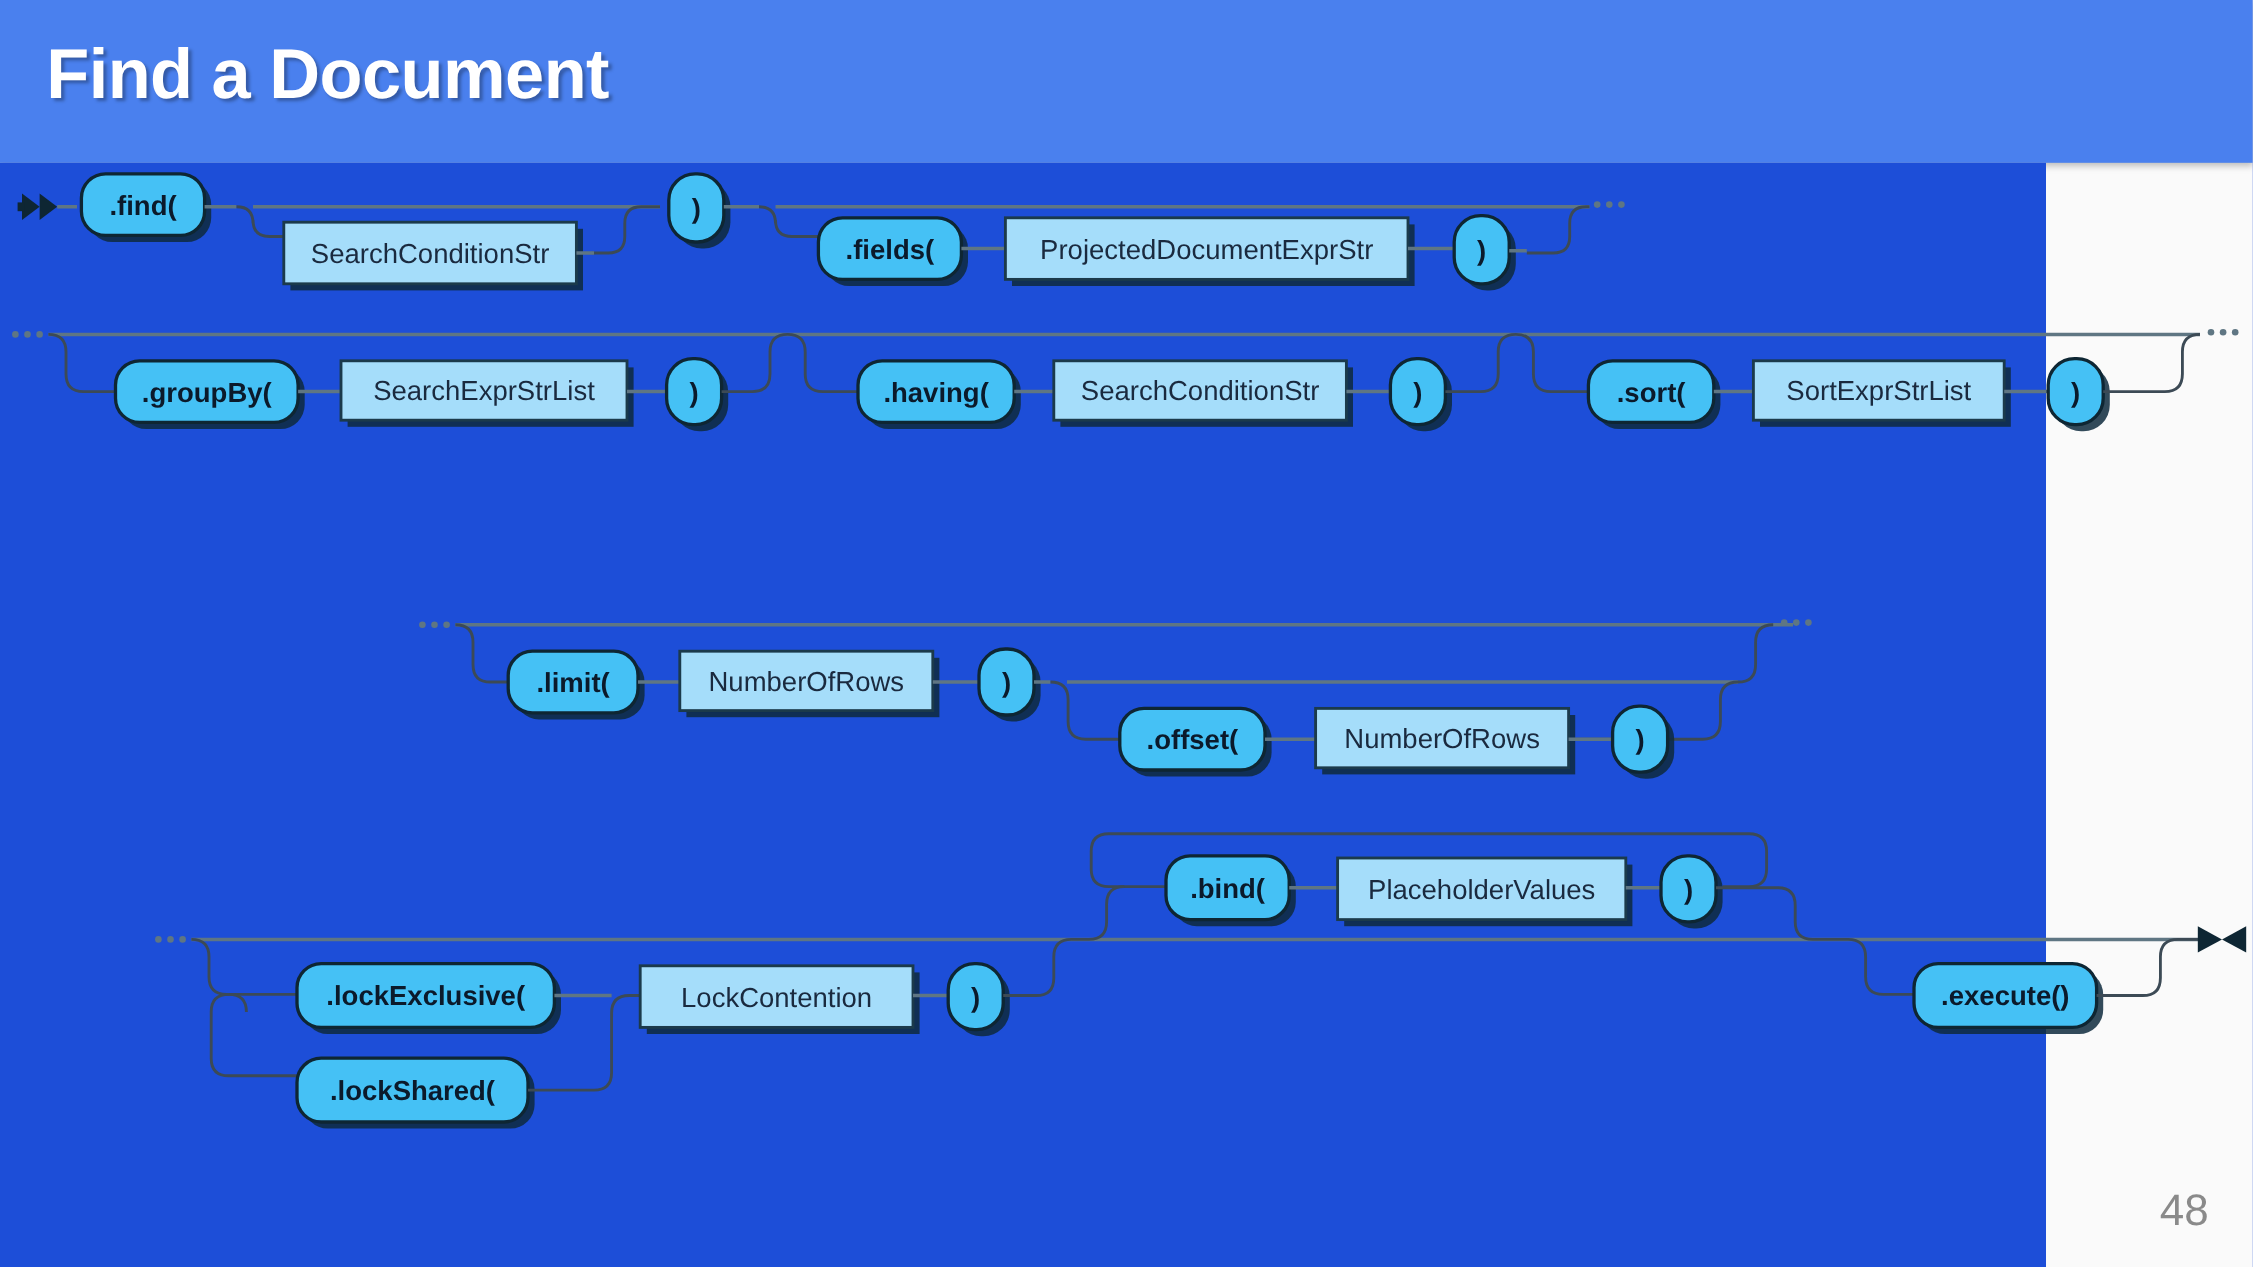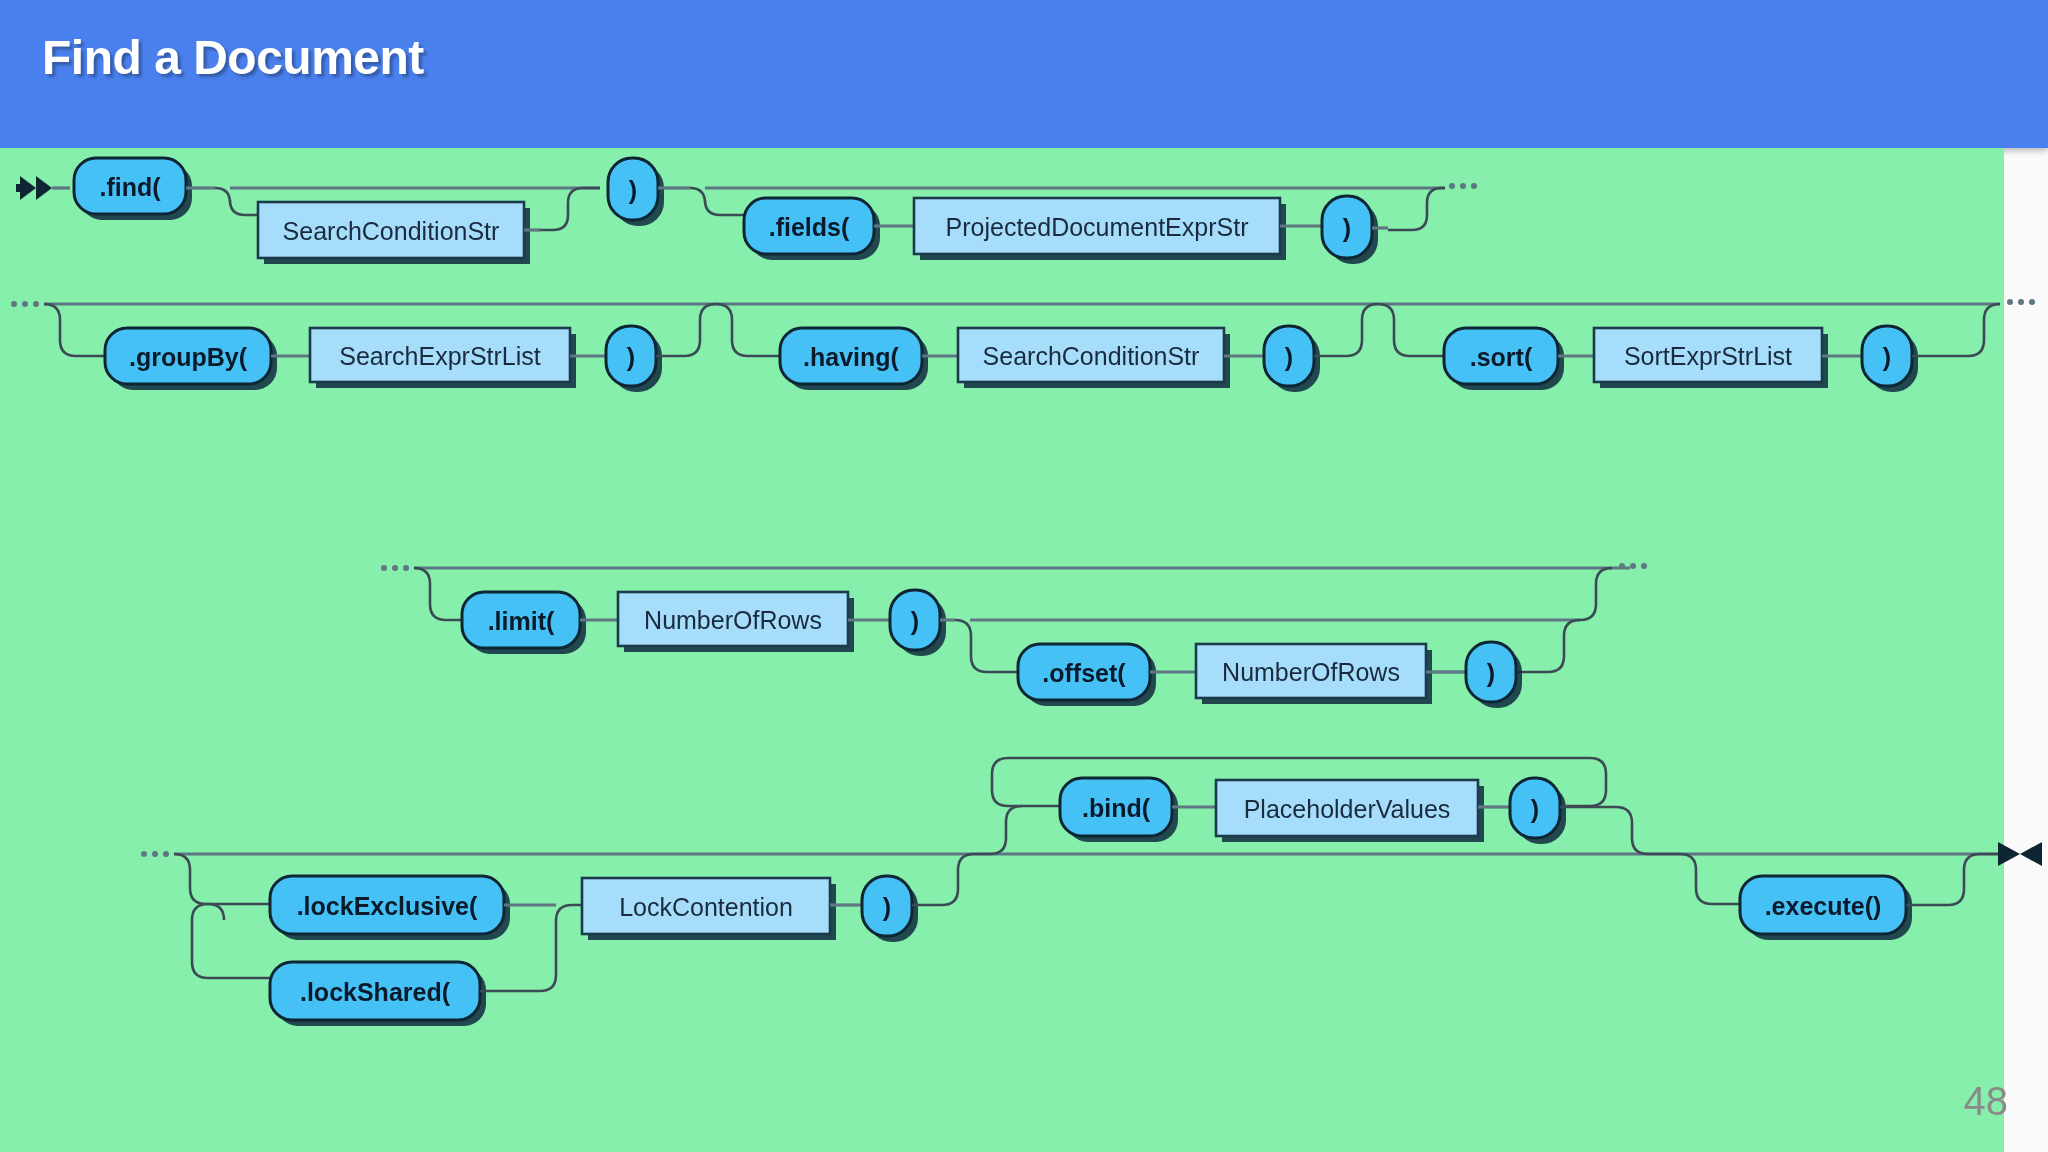--- a/index.html
+++ b/index.html
@@ -11,31 +11,31 @@
     position:relative;
   }
   
   .header{
     position:absolute;left:0;top:0;width:2048px;height:148px;
     background:#4a80ee;
     box-shadow:0 3px 6px rgba(0,0,0,0.25);
   }
   .header-title{
     position:absolute;left:42px;top:30px;
-    font-size:48px;font-weight:bold;
+    font-size:64px;font-weight:bold;
     font-family:"Liberation Sans","DejaVu Sans",sans-serif;
     color:#ffffff;
     letter-spacing:-0.5px;
     text-shadow:3px 3px 3px rgba(0,0,0,0.30);
     white-space:nowrap;
   }
   
   .diagram-wrap{
-    position:absolute;left:0;top:148px;width:2004px;height:1004px;
-    background:#86efac;
+    position:absolute;left:0;top:148px;width:1860px;height:1004px;
+    background:#1d4ed8;
   }
   svg{display:block;}
   .pagenum{
     position:absolute;right:40px;bottom:28px;
     font-size:40px;color:#8a8a8a;
     font-family:"Liberation Sans","DejaVu Sans",sans-serif;
   }
   
   text.term-label{
     font-family:"Liberation Sans","DejaVu Sans",sans-serif;

